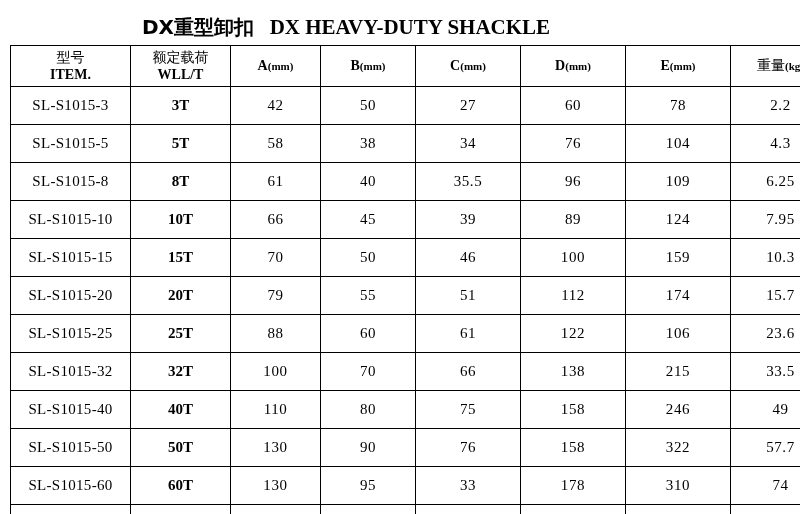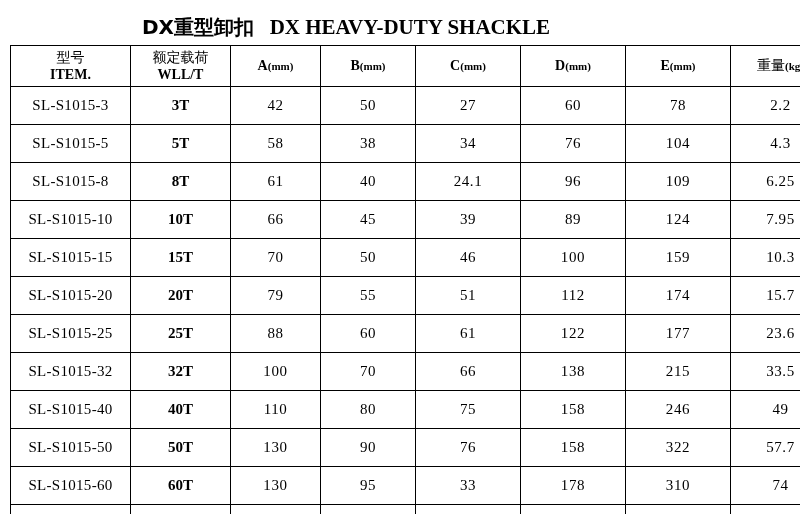--- a/index.html
+++ b/index.html
@@ -161,21 +161,21 @@
           <td class="num">34</td>
           <td class="num">76</td>
           <td class="num">104</td>
           <td class="num">4.3</td>
         </tr>
         <tr>
           <td class="item-cell">SL-S1015-8</td>
           <td class="bold-cell">8T</td>
           <td class="num">61</td>
           <td class="num">40</td>
-          <td class="num">24.1</td>
+          <td class="num">35.5</td>
           <td class="num">96</td>
           <td class="num">109</td>
           <td class="num">6.25</td>
         </tr>
         <tr>
           <td class="item-cell">SL-S1015-10</td>
           <td class="bold-cell">10T</td>
           <td class="num">66</td>
           <td class="num">45</td>
           <td class="num">39</td>
@@ -203,21 +203,21 @@
           <td class="num">174</td>
           <td class="num">15.7</td>
         </tr>
         <tr>
           <td class="item-cell">SL-S1015-25</td>
           <td class="bold-cell">25T</td>
           <td class="num">88</td>
           <td class="num">60</td>
           <td class="num">61</td>
           <td class="num">122</td>
-          <td class="num">177</td>
+          <td class="num">106</td>
           <td class="num">23.6</td>
         </tr>
         <tr>
           <td class="item-cell">SL-S1015-32</td>
           <td class="bold-cell">32T</td>
           <td class="num">100</td>
           <td class="num">70</td>
           <td class="num">66</td>
           <td class="num">138</td>
           <td class="num">215</td>

